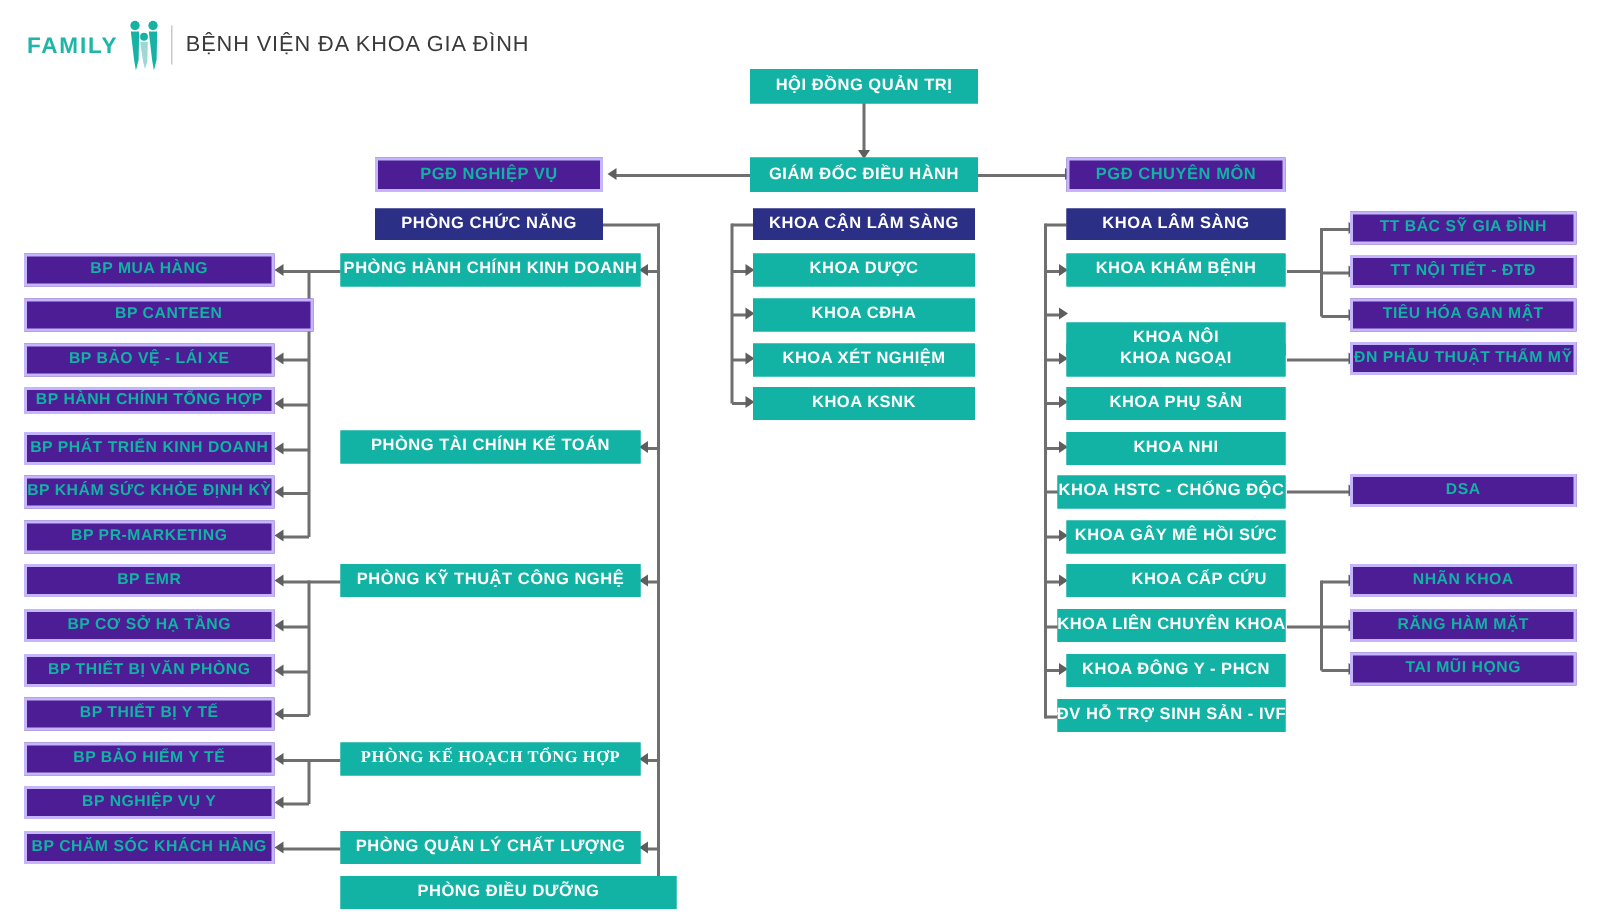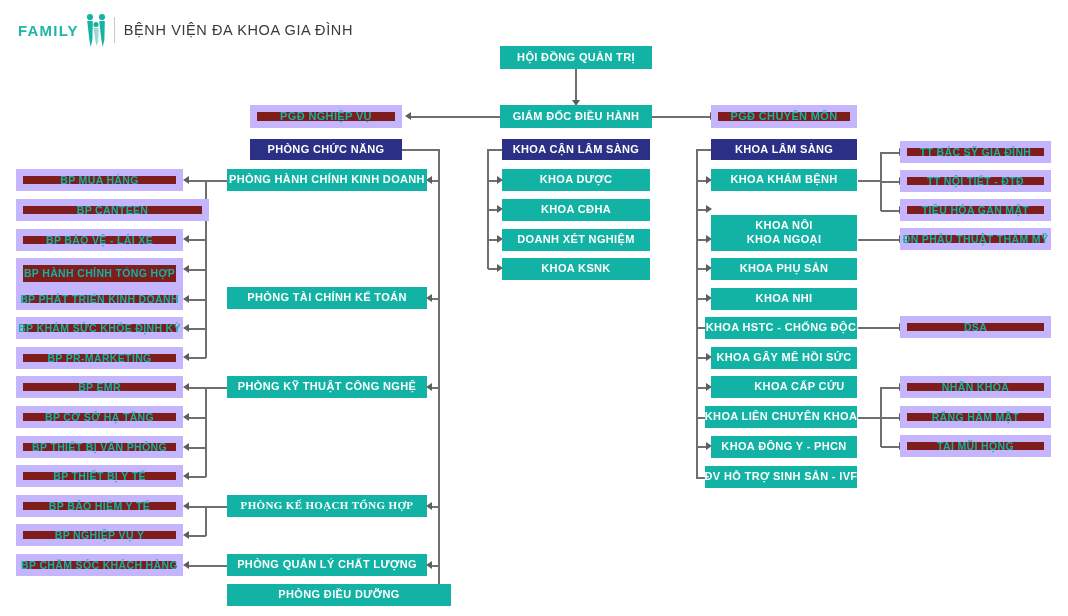--- a/index.html
+++ b/index.html
@@ -30,21 +30,21 @@
     display: flex; align-items: center; justify-content: center;
     text-align: center;
     font-weight: bold;
     letter-spacing: 0.35px;
     line-height: 1.05;
     white-space: nowrap;
     font-family: "Liberation Sans", sans-serif;
   }
   .n-teal   { background: #12b2a4; color: #ffffff; border: 1px solid #12b2a4; }
   .n-navy   { background: #2b2f86; color: #ffffff; border: 1px solid #2b2f86; }
-  .n-out    { background: #7f1d1d; color: #12b2a4; border: 7px solid #c4b5fd; }
+  .n-out    { background: #4c1d95; color: #12b2a4; border: 2px solid #c4b5fd; }
 
   
   .ln { position: absolute; background: #6f6f6f; }
   .ln-h { height: 1.6px; }
   .ln-v { width: 1.6px; }
   .arw {
     position: absolute; width: 0; height: 0;
     border-top: 4px solid transparent;
     border-bottom: 4px solid transparent;
   }
@@ -218,35 +218,35 @@
   <div class="node n-teal" style="left:227px; top:169px; width:200px; height:22px; font-size:11px;">PHÒNG HÀNH CHÍNH KINH DOANH</div>
   <div class="node n-teal" style="left:227px; top:287px; width:200px; height:22px; font-size:11px;">PHÒNG TÀI CHÍNH KẾ TOÁN</div>
   <div class="node n-teal" style="left:227px; top:376px; width:200px; height:22px; font-size:11px;">PHÒNG KỸ THUẬT CÔNG NGHỆ</div>
   <div class="node n-teal" style="left:227px; top:495px; width:200px; height:22px; font-size:11px;font-family:Liberation Serif, serif;">PHÒNG KẾ HOẠCH TỔNG HỢP</div>
   <div class="node n-teal" style="left:227px; top:554px; width:200px; height:22px; font-size:11px;">PHÒNG QUẢN LÝ CHẤT LƯỢNG</div>
   <div class="node n-teal" style="left:227px; top:584px; width:224px; height:22px; font-size:11px;">PHÒNG ĐIỀU DƯỠNG</div>
 
   <div class="node n-out" style="left:16px; top:169px; width:167px; height:22px; font-size:10.5px;">BP MUA HÀNG</div>
   <div class="node n-out" style="left:16px; top:199px; width:193px; height:22px; font-size:10.5px;">BP CANTEEN</div>
   <div class="node n-out" style="left:16px; top:229px; width:167px; height:22px; font-size:10.5px;">BP BẢO VỆ - LÁI XE</div>
-  <div class="node n-out" style="left:16px; top:258px; width:167px; height:31px; font-size:10.5px;">BP HÀNH CHÍNH TỔNG HỢP</div>
+  <div class="node n-out" style="left:16px; top:258px; width:167px; height:18px; font-size:10.5px;">BP HÀNH CHÍNH TỔNG HỢP</div>
   <div class="node n-out" style="left:16px; top:288px; width:167px; height:22px; font-size:10.5px;">BP PHÁT TRIỂN KINH DOANH</div>
   <div class="node n-out" style="left:16px; top:317px; width:167px; height:22px; font-size:10.5px;">BP KHÁM SỨC KHỎE ĐỊNH KỲ</div>
   <div class="node n-out" style="left:16px; top:347px; width:167px; height:22px; font-size:10.5px;">BP PR-MARKETING</div>
   <div class="node n-out" style="left:16px; top:376px; width:167px; height:22px; font-size:10.5px;">BP EMR</div>
   <div class="node n-out" style="left:16px; top:406px; width:167px; height:22px; font-size:10.5px;">BP CƠ SỞ HẠ TẦNG</div>
   <div class="node n-out" style="left:16px; top:436px; width:167px; height:22px; font-size:10.5px;">BP THIẾT BỊ VĂN PHÒNG</div>
   <div class="node n-out" style="left:16px; top:465px; width:167px; height:22px; font-size:10.5px;">BP THIẾT BỊ Y TẾ</div>
   <div class="node n-out" style="left:16px; top:495px; width:167px; height:22px; font-size:10.5px;">BP BẢO HIỂM Y TẾ</div>
   <div class="node n-out" style="left:16px; top:524px; width:167px; height:22px; font-size:10.5px;">BP NGHIỆP VỤ Y</div>
   <div class="node n-out" style="left:16px; top:554px; width:167px; height:22px; font-size:10.5px;">BP CHĂM SÓC KHÁCH HÀNG</div>
 
   <div class="node n-teal" style="left:502px; top:169px; width:148px; height:22px; font-size:11px;">KHOA DƯỢC</div>
   <div class="node n-teal" style="left:502px; top:199px; width:148px; height:22px; font-size:11px;">KHOA CĐHA</div>
-  <div class="node n-teal" style="left:502px; top:229px; width:148px; height:22px; font-size:11px;">DOANH XÉT NGHIỆM</div>
+  <div class="node n-teal" style="left:502px; top:229px; width:148px; height:22px; font-size:11px;">KHOA XÉT NGHIỆM</div>
   <div class="node n-teal" style="left:502px; top:258px; width:148px; height:22px; font-size:11px;">KHOA KSNK</div>
 
   <div class="node n-teal" style="left:711px; top:169px; width:146px; height:22px; font-size:11px;">KHOA KHÁM BỆNH</div>
   <div class="node n-teal" style="left:711px; top:199px; width:146px; height:22px; font-size:11px;margin-top:16px;">KHOA NỘI</div>
   <div class="node n-teal" style="left:711px; top:229px; width:146px; height:22px; font-size:11px;">KHOA NGOẠI</div>
   <div class="node n-teal" style="left:711px; top:258px; width:146px; height:22px; font-size:11px;">KHOA PHỤ SẢN</div>
   <div class="node n-teal" style="left:711px; top:288px; width:146px; height:22px; font-size:11px;">KHOA NHI</div>
   <div class="node n-teal" style="left:705px; top:317px; width:152px; height:22px; font-size:11px;">KHOA HSTC - CHỐNG ĐỘC</div>
   <div class="node n-teal" style="left:711px; top:347px; width:146px; height:22px; font-size:11px;">KHOA GÂY MÊ HỒI SỨC</div>
   <div class="node n-teal" style="left:711px; top:376px; width:146px; height:22px; font-size:11px;padding-left:31px;">KHOA CẤP CỨU</div>

